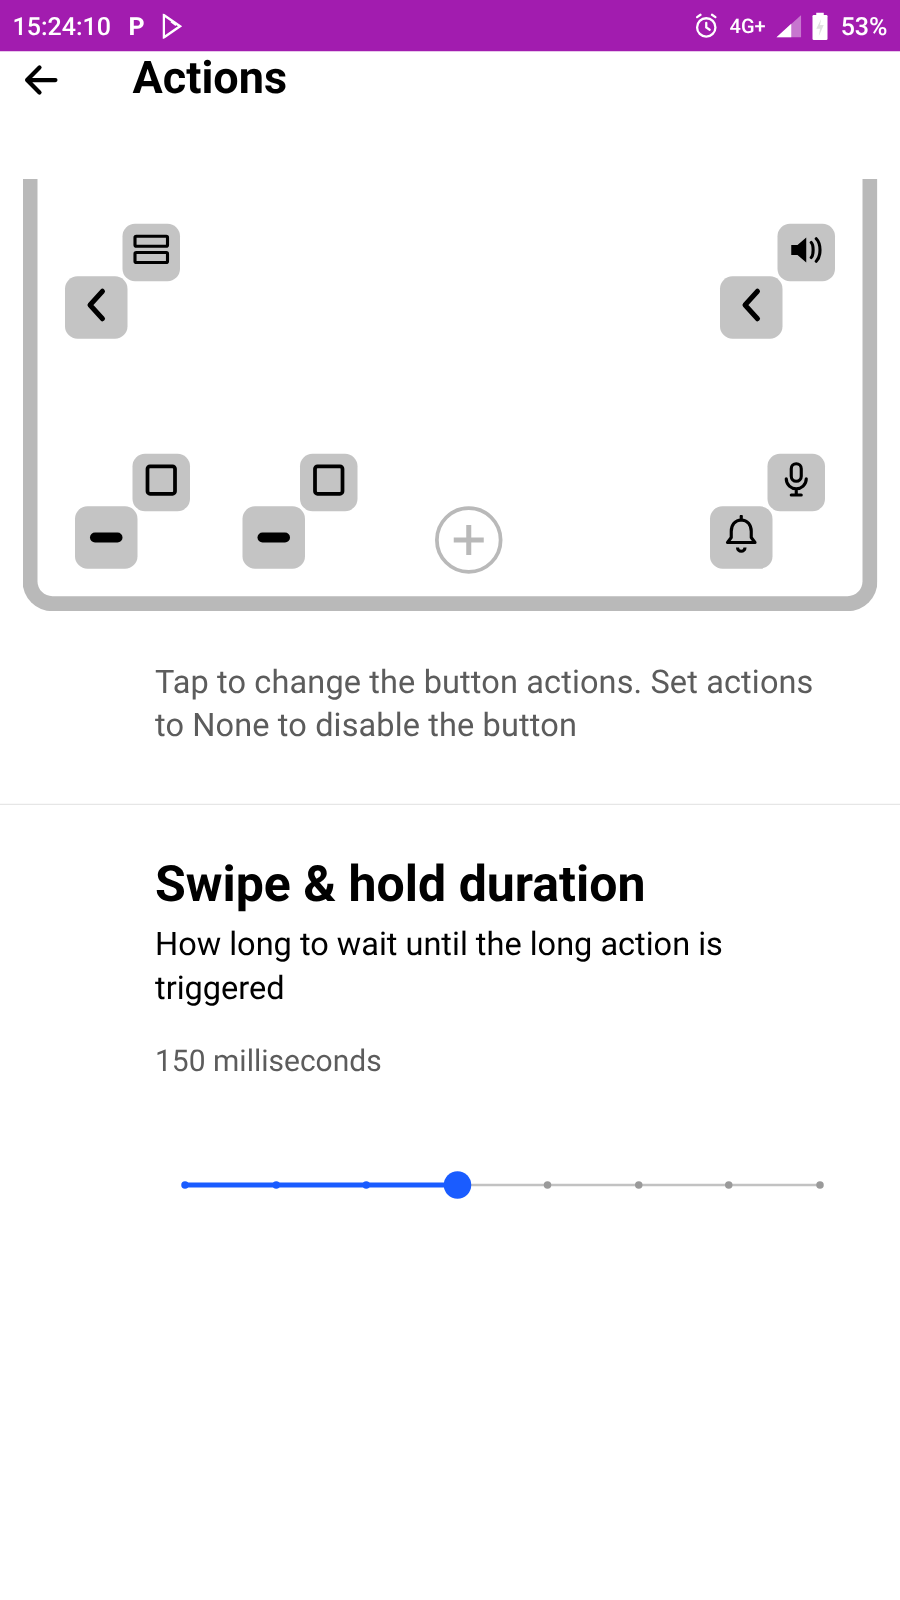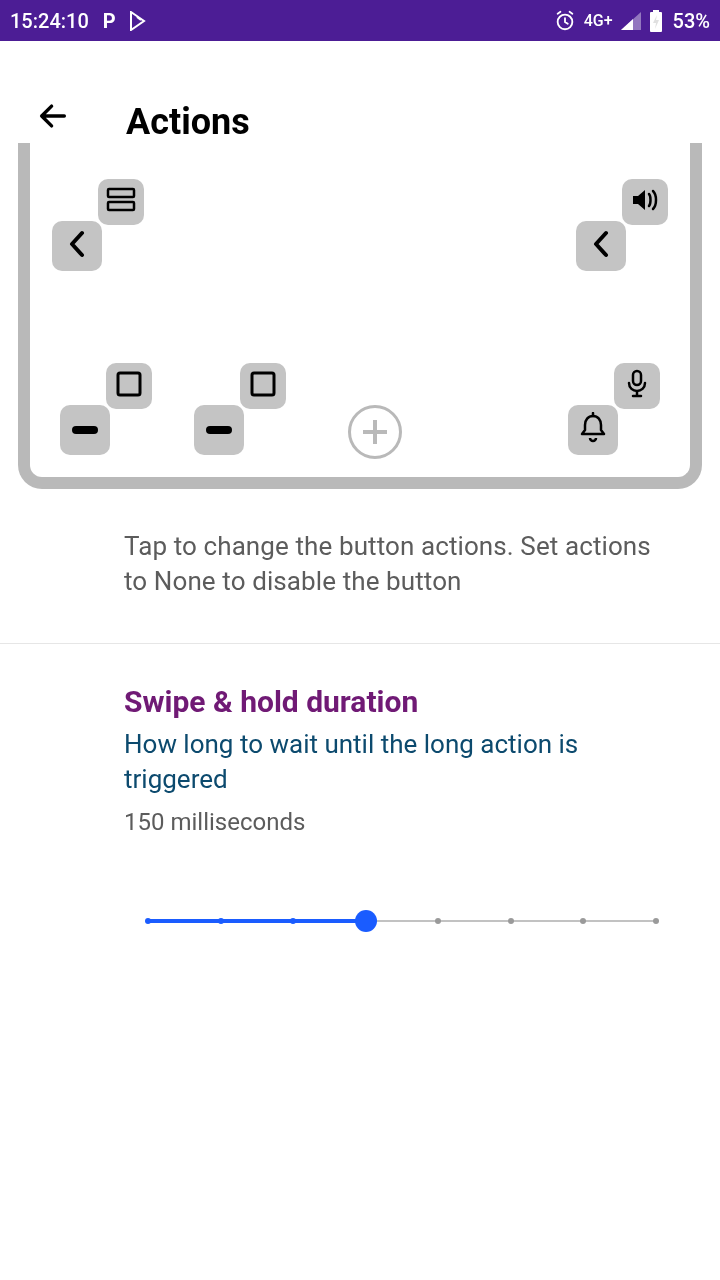--- a/index.html
+++ b/index.html
@@ -1,23 +1,23 @@
 <!DOCTYPE html>
 <html><head>
 <meta charset="utf-8">
 <style>
   html,body{margin:0;padding:0;width:720px;height:1280px;background:#ffffff;font-family:Roboto,Arial,sans-serif;color:#111;}
   
-  .statusbar{height:41px;background:#4c1d95;display:flex;align-items:center;color:#ffffff;font-size:20px;font-weight:500;padding:0 10px;box-sizing:border-box;}
+  .statusbar{height:41px;background:#a21caf;display:flex;align-items:center;color:#ffffff;font-size:20px;font-weight:500;padding:0 10px;box-sizing:border-box;}
   .statusbar .left{display:flex;align-items:center;gap:14px;}
   .statusbar .right{margin-left:auto;display:flex;align-items:center;gap:8px;}
   .statusbar svg{display:block;}
   .battery-pct{margin-left:2px;}
   
-  .app-header{height:102px;display:flex;align-items:flex-end;padding-left:28px;}
+  .app-header{height:102px;display:flex;align-items:flex-start;padding-left:8px;}
   .back-btn{width:50px;height:50px;display:flex;align-items:center;justify-content:center;cursor:pointer;}
   .page-title{font-size:36px;font-weight:700;margin-left:48px;color:#000;}
   
   .preview-wrap{padding:0 18px 0 18px;}
   .preview-frame{border:none;background:#ffffff;position:relative;height:334px;
     border-left:12px solid #b9b9b9;border-right:12px solid #b9b9b9;border-bottom:12px solid #b9b9b9;
     border-radius:0 0 24px 24px;}
   .preview-inner{position:relative;height:100%;width:100%;}
   .btn-group{position:absolute;width:92px;height:92px;}
   .act-btn{position:absolute;width:50px;height:50px;border-radius:10px;background:#c4c4c4;display:flex;align-items:center;justify-content:center;cursor:pointer;}
@@ -34,22 +34,22 @@
   .add-circle{width:48px;height:48px;border:3px solid #b9b9b9;border-radius:50%;display:flex;align-items:center;justify-content:center;cursor:pointer;background:transparent;}
   .add-circle:before,.add-circle:after{content:"";position:absolute;background:#b9b9b9;}
   .add-circle:before{width:24px;height:4px;}
   .add-circle:after{width:4px;height:24px;}
   .dash{width:26px;height:8px;border-radius:4px;background:#000;}
   
   .hint{font-size:26px;color:#5c5c5c;line-height:1.35;padding:40px 44px 44px 124px;letter-spacing:0.1px;}
   .divider{height:1px;background:#e6e6e6;width:100%;}
   
   .section{padding:40px 40px 0 124px;}
-  .section h2{margin:0 0 8px 0;font-size:30px;font-weight:700;color:#701a75;}
-  .section .desc{font-size:26px;color:#0c4a6e;line-height:1.35;margin-bottom:11px;}
+  .section h2{margin:0 0 8px 0;font-size:40px;font-weight:700;color:#000000;}
+  .section .desc{font-size:26px;color:#000000;line-height:1.35;margin-bottom:26px;}
   .section .value{font-size:24px;color:#5c5c5c;margin-bottom:70px;}
   .slider{position:relative;height:30px;margin:0 24px;}
   .track-bg{position:absolute;top:50%;left:0;right:0;height:2px;background:#c2c2c2;transform:translateY(-50%);}
   .track-fill{position:absolute;top:50%;left:0;width:42.8%;height:4px;background:#1a5cff;transform:translateY(-50%);}
   .thumb{position:absolute;top:50%;left:42.8%;width:22px;height:22px;border-radius:50%;background:#1a5cff;transform:translate(-50%,-50%);cursor:pointer;}
   .tick{position:absolute;top:50%;width:6px;height:6px;border-radius:50%;background:#9a9a9a;transform:translate(-50%,-50%);}
   .tick.on{background:#1a5cff;}
 </style>
 </head>
 <body>

